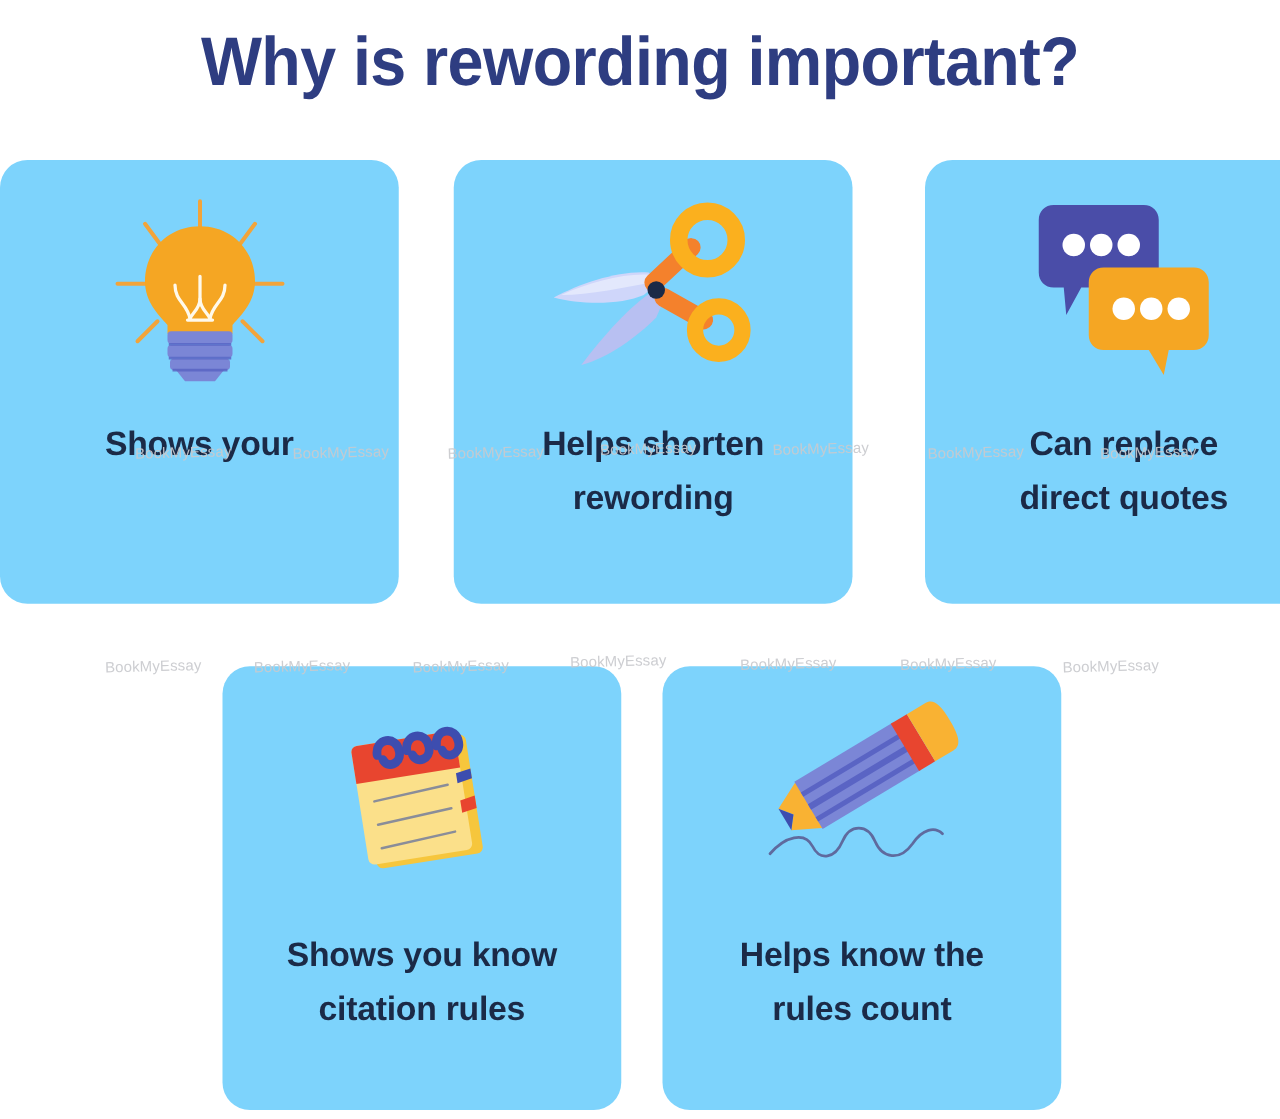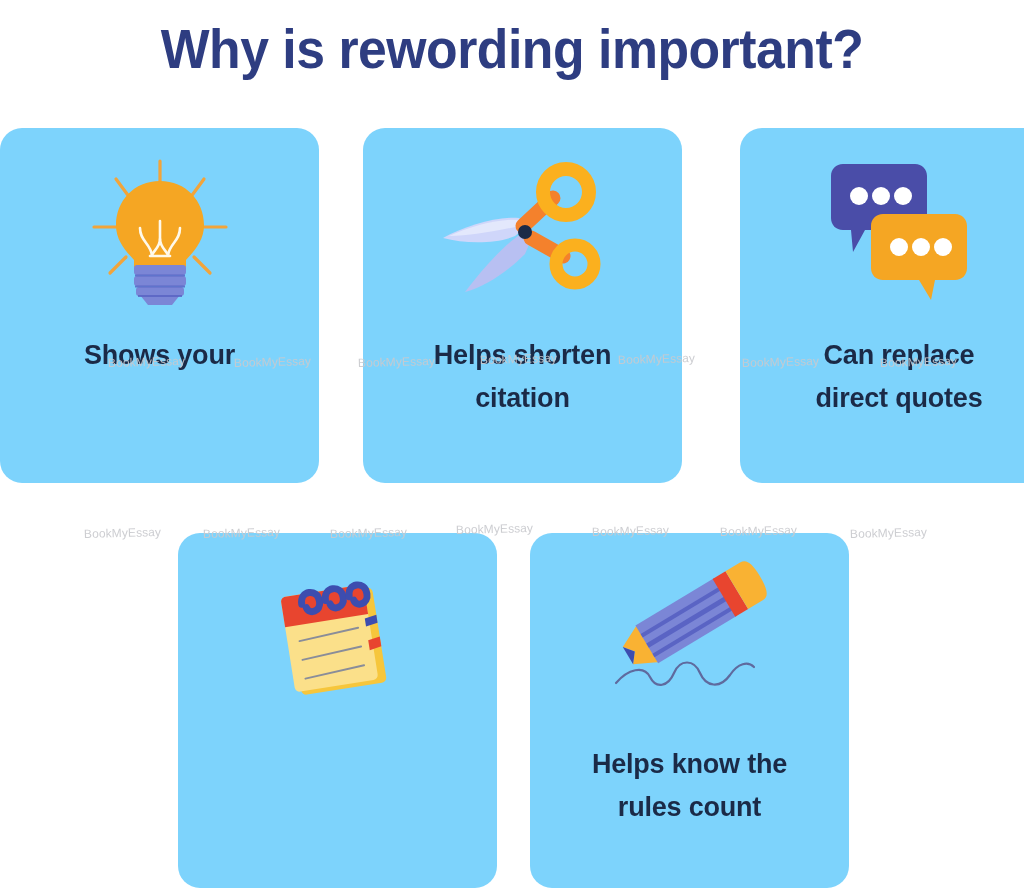--- a/index.html
+++ b/index.html
@@ -148,21 +148,21 @@
         <path d="M30 132 C48 108 70 84 86 74 L96 80 L90 94 C74 110 52 126 30 132 Z" fill="#b8c0f2"></path>
         <path d="M88 66 L118 38" stroke="#f4812c" stroke-width="15" stroke-linecap="round"></path>
         <path d="M96 78 L128 96" stroke="#f4812c" stroke-width="15" stroke-linecap="round"></path>
         <circle cx="131" cy="32" r="23" fill="none" stroke="#fbb01e" stroke-width="14"></circle>
         <circle cx="140" cy="104" r="19" fill="none" stroke="#fbb01e" stroke-width="13"></circle>
         <circle cx="90" cy="72" r="7" fill="#1b2a47"></circle>
       </svg>
     </div>
     <div class="card-label">
       <span>Helps shorten</span><br>
-      <span>citation</span>
+      <span>rewording</span>
     </div>
   </div>
 
   <div class="card" id="card-2">
     <div class="card-icon">
       <svg width="160" height="140" viewBox="0 0 160 140">
         <path d="M12 16 C12 9 17 4 24 4 L96 4 C103 4 108 9 108 16 L108 58 C108 65 103 70 96 70 L46 70 L34 92 L32 70 L24 70 C17 70 12 65 12 58 Z" fill="#4a4da8"></path>
         <circle cx="40" cy="36" r="9" fill="#ffffff"></circle>
         <circle cx="62" cy="36" r="9" fill="#ffffff"></circle>
         <circle cx="84" cy="36" r="9" fill="#ffffff"></circle>
@@ -193,20 +193,24 @@
           <path d="M104 60 L116 58 L116 66 L104 68 Z" fill="#3d4daf"></path>
           <path d="M104 82 L116 80 L116 90 L104 92 Z" fill="#e8452f"></path>
           <g fill="none" stroke="#3d4daf" stroke-width="7" stroke-linecap="round">
             <path d="M44 36 C44 22 62 22 62 36 C62 46 50 48 48 40"></path>
             <path d="M68 36 C68 22 86 22 86 36 C86 46 74 48 72 40"></path>
             <path d="M92 36 C92 22 110 22 110 36 C110 46 98 48 96 40"></path>
           </g>
         </g>
       </svg>
     </div>
+    <div class="card-label">
+      <span>Shows you know</span><br>
+      <span>citation rules</span>
+    </div>
   </div>
 
   <div class="card" id="card-4">
     <div class="card-icon">
       <svg width="175" height="140" viewBox="0 0 175 140">
         <g transform="rotate(-31 88 58)">
           <path d="M18 44 L42 32 L42 76 L18 64 L26 54 Z" fill="#f9b233"></path>
           <path d="M18 44 L26 54 L18 64 Z" fill="#3d4daf"></path>
           <rect x="40" y="32" width="92" height="44" fill="#7b86d6"></rect>
           <rect x="40" y="42" width="92" height="4" fill="#5a64c4"></rect>

